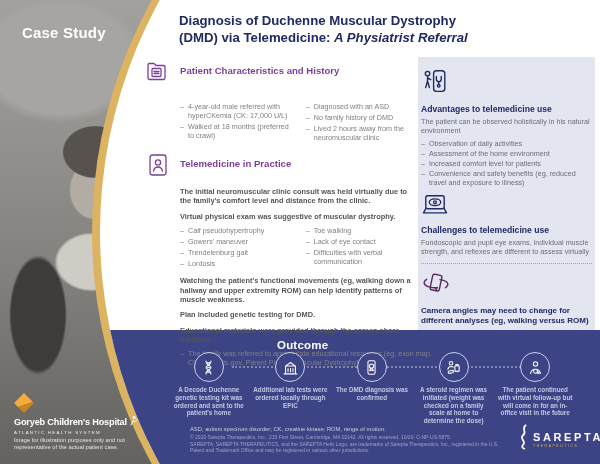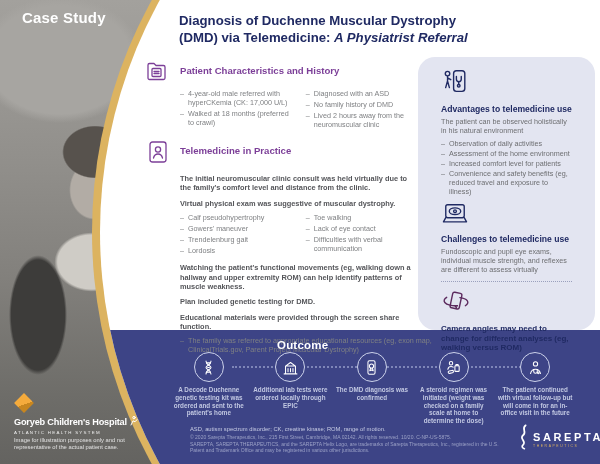--- a/index.html
+++ b/index.html
@@ -10,47 +10,47 @@
   .photo{position:absolute;left:0;top:0;width:200px;height:464px;
     background:
       radial-gradient(ellipse 52px 42px at 95px 152px,#57524d 0 60%,transparent 63%),
       radial-gradient(ellipse 40px 48px at 94px 190px,#b2aca5 0 58%,transparent 62%),
       radial-gradient(ellipse 66px 52px at 92px 262px,#cfccc6 0 52%,transparent 57%),
       radial-gradient(ellipse 46px 95px at 38px 315px,#3d3c3a 0 58%,transparent 63%),
       radial-gradient(ellipse 48px 95px at 152px 320px,#44423f 0 58%,transparent 63%),
       radial-gradient(ellipse 120px 90px at 60px 60px,#a7a5a1 0 60%,transparent 70%),
       linear-gradient(180deg,#a3a19d 0%,#918f8b 35%,#82807c 60%,#6e6d69 85%,#646360 100%);
   }
-  .case-study{position:absolute;left:22px;top:9px;font-size:15px;font-weight:bold;color:#fff;letter-spacing:.2px;}
+  .case-study{position:absolute;left:22px;top:24px;font-size:15px;font-weight:bold;color:#fff;letter-spacing:.2px;}
 
   
   .curve-gold{position:absolute;left:92px;top:-248px;width:960px;height:960px;border-radius:50%;background:#dcb360;}
   .panel{position:absolute;left:100px;top:-248px;width:960px;height:960px;border-radius:50%;background:#fff;overflow:hidden;}
   .band{position:absolute;left:0;top:578px;width:520px;height:134px;background:#3d4486;}
 
   
   .title{position:absolute;left:179px;top:12px;width:330px;font-size:13.2px;line-height:17px;font-weight:bold;color:#202a63;}
   .title em{font-style:italic;}
 
   
   .main{position:absolute;left:146px;top:60px;width:268px;color:#58595b;}
   .sec-head{display:flex;gap:8px;align-items:flex-start;color:#7c3f98;}
   .sec-head .ic{flex:0 0 26px;}
   .sec-head h2{margin:5px 4px 0 0;font-size:9.6px;font-weight:bold;}
   .indent{margin-left:34px;}
-  .cols{display:flex;gap:10px;margin-top:3px;}
+  .cols{display:flex;gap:10px;margin-top:16px;}
   .col1{width:124px;}.col2{width:116px;}
   .b{position:relative;padding-left:8px;font-size:7.2px;line-height:9px;color:#7f8083;margin-bottom:2px;}
   .b::before{content:"–";position:absolute;left:0;top:0;}
   .p{font-size:7.4px;line-height:9.4px;font-weight:bold;color:#55565a;margin:6px 0 0 0;}
   .sec2{margin-top:9px;}
 
   
-  .sidebar{position:absolute;left:418px;top:57px;width:177px;height:273px;background:#e3e5f1;border-radius:17px;
-    box-sizing:border-box;padding:11px 23px;color:#202a63;}
+  .sidebar{position:absolute;left:418px;top:57px;width:177px;height:273px;background:#e3e5f1;border-radius:0;
+    box-sizing:border-box;padding:11px 3px;color:#202a63;}
   .sb-h{font-size:8.6px;font-weight:bold;margin:4px 0 3px 0;}
   .sb-p{font-size:7.2px;line-height:9px;color:#6d6e71;margin:0 0 4px 0;}
   .sb-b{position:relative;padding-left:8px;font-size:7.2px;line-height:9px;color:#6d6e71;margin-bottom:1px;}
   .sb-b::before{content:"–";position:absolute;left:0;top:0;}
   .sb-div{border-top:1.5px dotted #9aa0bd;margin:7px 0 6px 0;}
   .sb-note{font-size:8px;line-height:9.6px;font-weight:bold;color:#202a63;margin-top:4px;}
   .sb-ic{margin-top:6px;}
 
   
   .outcome-h{position:absolute;left:237px;top:339px;font-size:11.5px;font-weight:bold;color:#fff;letter-spacing:.2px;padding-left:40px;}

